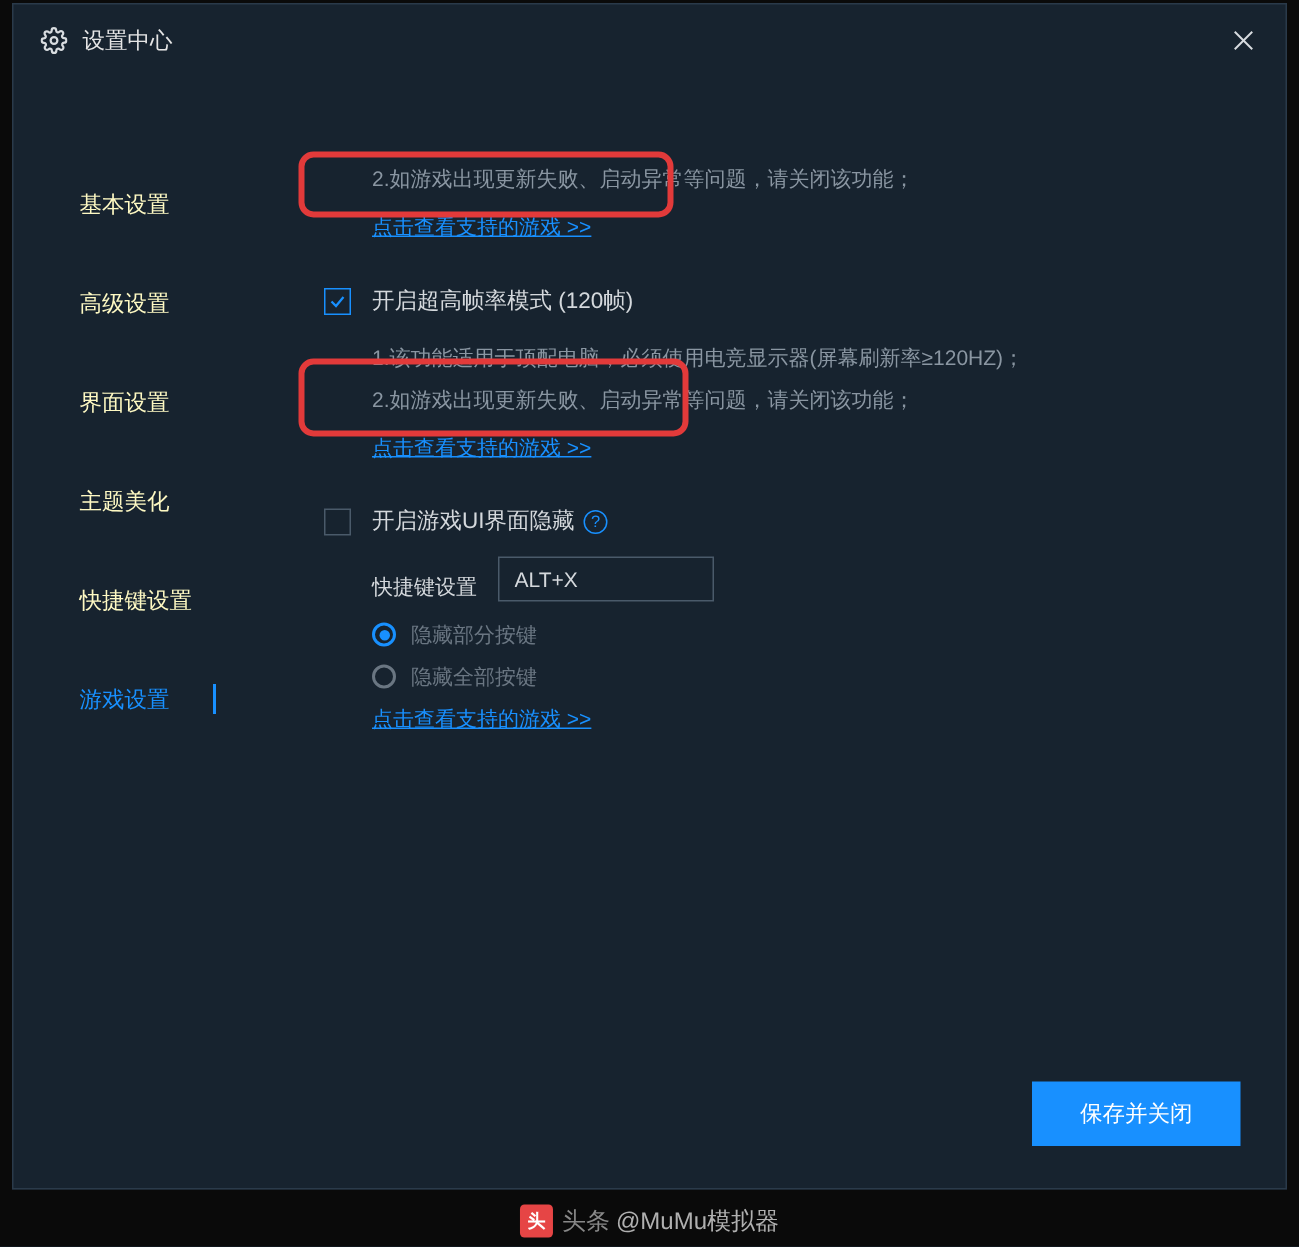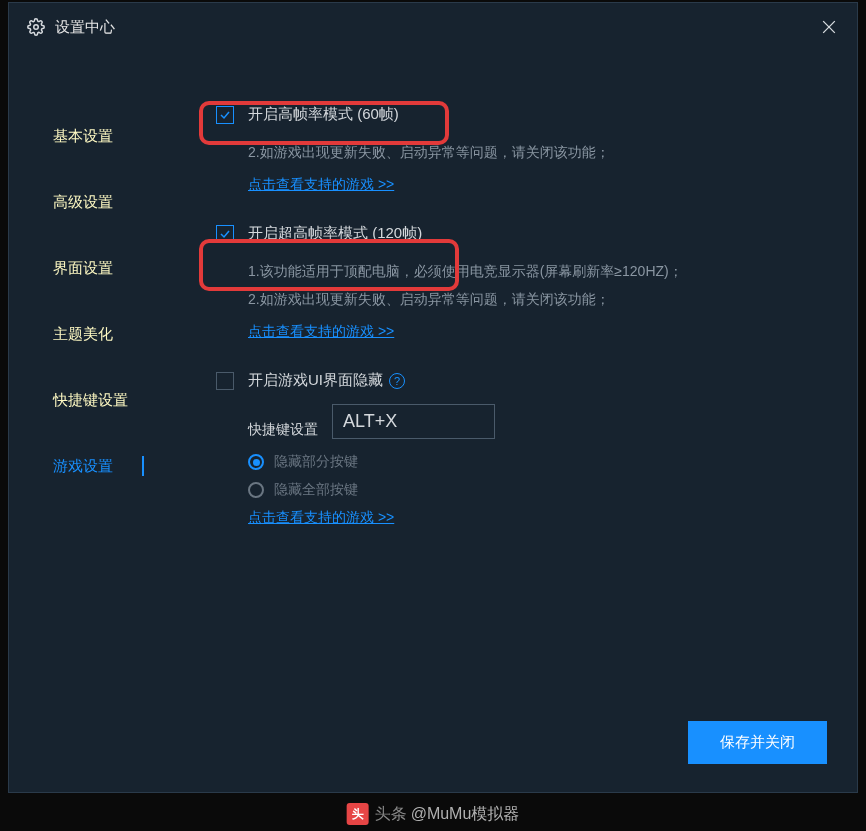--- a/index.html
+++ b/index.html
@@ -162,26 +162,25 @@
 }
 .hotkey-label {
   color: #d4d8dc;
   margin-right: 14px;
 }
 .hotkey-input {
   background: transparent;
   border: 1px solid #4a5a6a;
   color: #d4d8dc;
   padding: 6px 10px;
-  width: 163px;
-  font-size: 18px;
+  width: 144px;
+  font-size: 14px;
 }
 .radio-row {
   display: flex;
-  align-items: center;
   margin-left: 32px;
   margin-top: 10px;
   cursor: pointer;
 }
 .radio {
   width: 16px;
   height: 16px;
   border: 2px solid #1890ff;
   border-radius: 50%;
   margin-right: 10px;
@@ -271,28 +270,20 @@
           <span>快捷键设置</span>
         </div>
       <div class="sidebar-item active">
           <span>游戏设置</span>
         </div>
     </div>
 
     <div class="content">
 
       <div class="section">
-        <div class="checkbox-row">
-          <span class="checkbox">
-            <svg viewBox="0 0 24 24">
-                <polyline points="4,12 10,18 20,6" fill="none" stroke="#1890ff" stroke-width="3"></polyline>
-              </svg>
-          </span>
-          <span class="checkbox-label">开启高帧率模式 (60帧)</span>
-        </div>
         <div class="desc-line">2.如游戏出现更新失败、启动异常等问题，请关闭该功能；</div>
         <a class="link">点击查看支持的游戏 &gt;&gt;</a>
       </div>
 
       <div class="section">
         <div class="checkbox-row">
           <span class="checkbox">
             <svg viewBox="0 0 24 24">
                 <polyline points="4,12 10,18 20,6" fill="none" stroke="#1890ff" stroke-width="3"></polyline>
               </svg>

